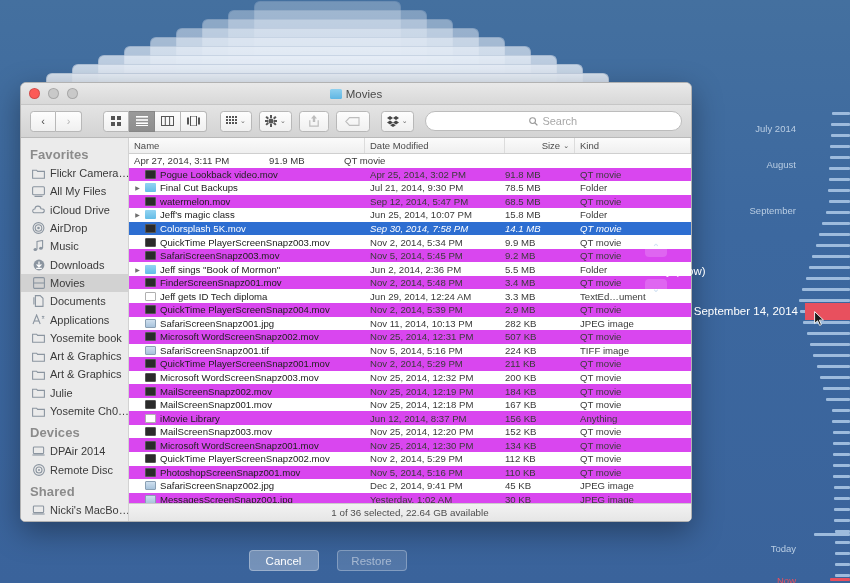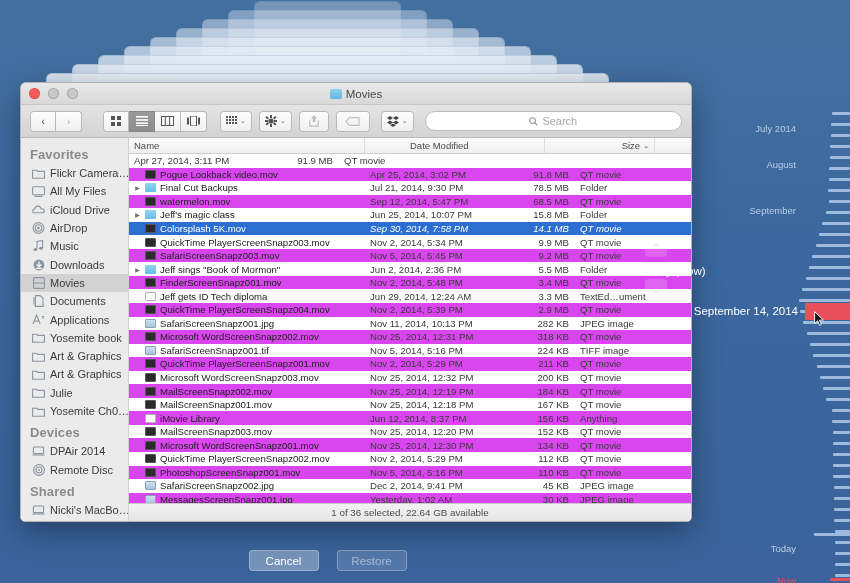--- a/index.html
+++ b/index.html
@@ -119,39 +119,39 @@
   .sb-ico { width: 13px; height: 12px; flex: none; color: #8b95a0; font-size: 10px;
             display:flex; align-items:center; justify-content:center; }
   .sb-ico svg { display:block; }
 
   
   .filelist { flex: 1; display: flex; flex-direction: column; background: #fff; min-width: 0; }
   .colhead {
     height: 16px; flex: none; display: flex;
     background: linear-gradient(180deg,#fbfbfb,#efefef);
     border-bottom: 1px solid #cfcfcf;
-    font-size: 9.5px; color: #4a4a4a; gap: 40px;
+    font-size: 9.5px; color: #4a4a4a;
   }
   .colhead > div { padding: 0 5px; display: flex; align-items: center; border-right: 1px solid #dcdcdc; }
   .c-name { width: 236px; flex: none; }
   .c-date { width: 140px; flex: none; }
   .c-size { width: 70px; flex: none; justify-content: flex-end; gap:3px; }
   .c-kind { flex: 1; }
 
   .rows { flex: 1; overflow: hidden; }
   .row {
     display: flex; height: 13.55px; align-items: center;
     font-size: 9.6px; color: #212121;
   }
   .row.alt { background: #d946ef; }
   .row.sel { background: #2d6ed1; color: #fff; }
   .r-name { width: 236px; flex: none; display: flex; align-items: center; gap: 4px; padding-left: 5px; overflow: hidden; white-space: nowrap; }
   .r-date { width: 140px; flex: none; padding-left: 5px; color: #3a3a3a; white-space: nowrap; }
   .row.sel .r-date, .row.sel .r-size, .row.sel .r-kind { color: #fff; font-style: italic; }
-  .r-size { width: 70px; flex: none; text-align: right; padding-right: 6px; color: #3a3a3a; white-space: nowrap; }
+  .r-size { width: 70px; flex: none; text-align: left; padding-right: 6px; color: #3a3a3a; white-space: nowrap; }
   .r-kind { flex: 1; padding-left: 5px; color: #3a3a3a; overflow: hidden; white-space: nowrap; }
 
   .tri { width: 7px; flex: none; font-size: 6px; color: #6e6e6e; text-align: center; }
   .tri.empty { visibility: hidden; }
   .ficon { width: 11px; height: 9px; flex: none; border-radius: 1px; }
   .i-movie { background: #2b2b2b; border: 1px solid #555; }
   .i-folder { background: linear-gradient(180deg,#93d4f2,#63bce6); }
   .i-doc { background: #fff; border: 1px solid #b0b0b0; }
   .i-img { background: linear-gradient(180deg,#cfe0ef,#a8c3dc); border: 1px solid #8aa0b4; }
 
@@ -647,21 +647,21 @@
             <div class="r-size">282 KB</div>
             <div class="r-kind">JPEG image</div>
           </div>
           <div class="row alt">
             <div class="r-name">
               <span class="tri empty">▶</span>
               <span class="ficon i-movie"></span>
               <span>Microsoft WordScreenSnapz002.mov</span>
             </div>
             <div class="r-date">Nov 25, 2014, 12:31 PM</div>
-            <div class="r-size">318 KB</div>
+            <div class="r-size">507 KB</div>
             <div class="r-kind">QT movie</div>
           </div>
           <div class="row">
             <div class="r-name">
               <span class="tri empty">▶</span>
               <span class="ficon i-img"></span>
               <span>SafariScreenSnapz001.tif</span>
             </div>
             <div class="r-date">Nov 5, 2014, 5:16 PM</div>
             <div class="r-size">224 KB</div>

